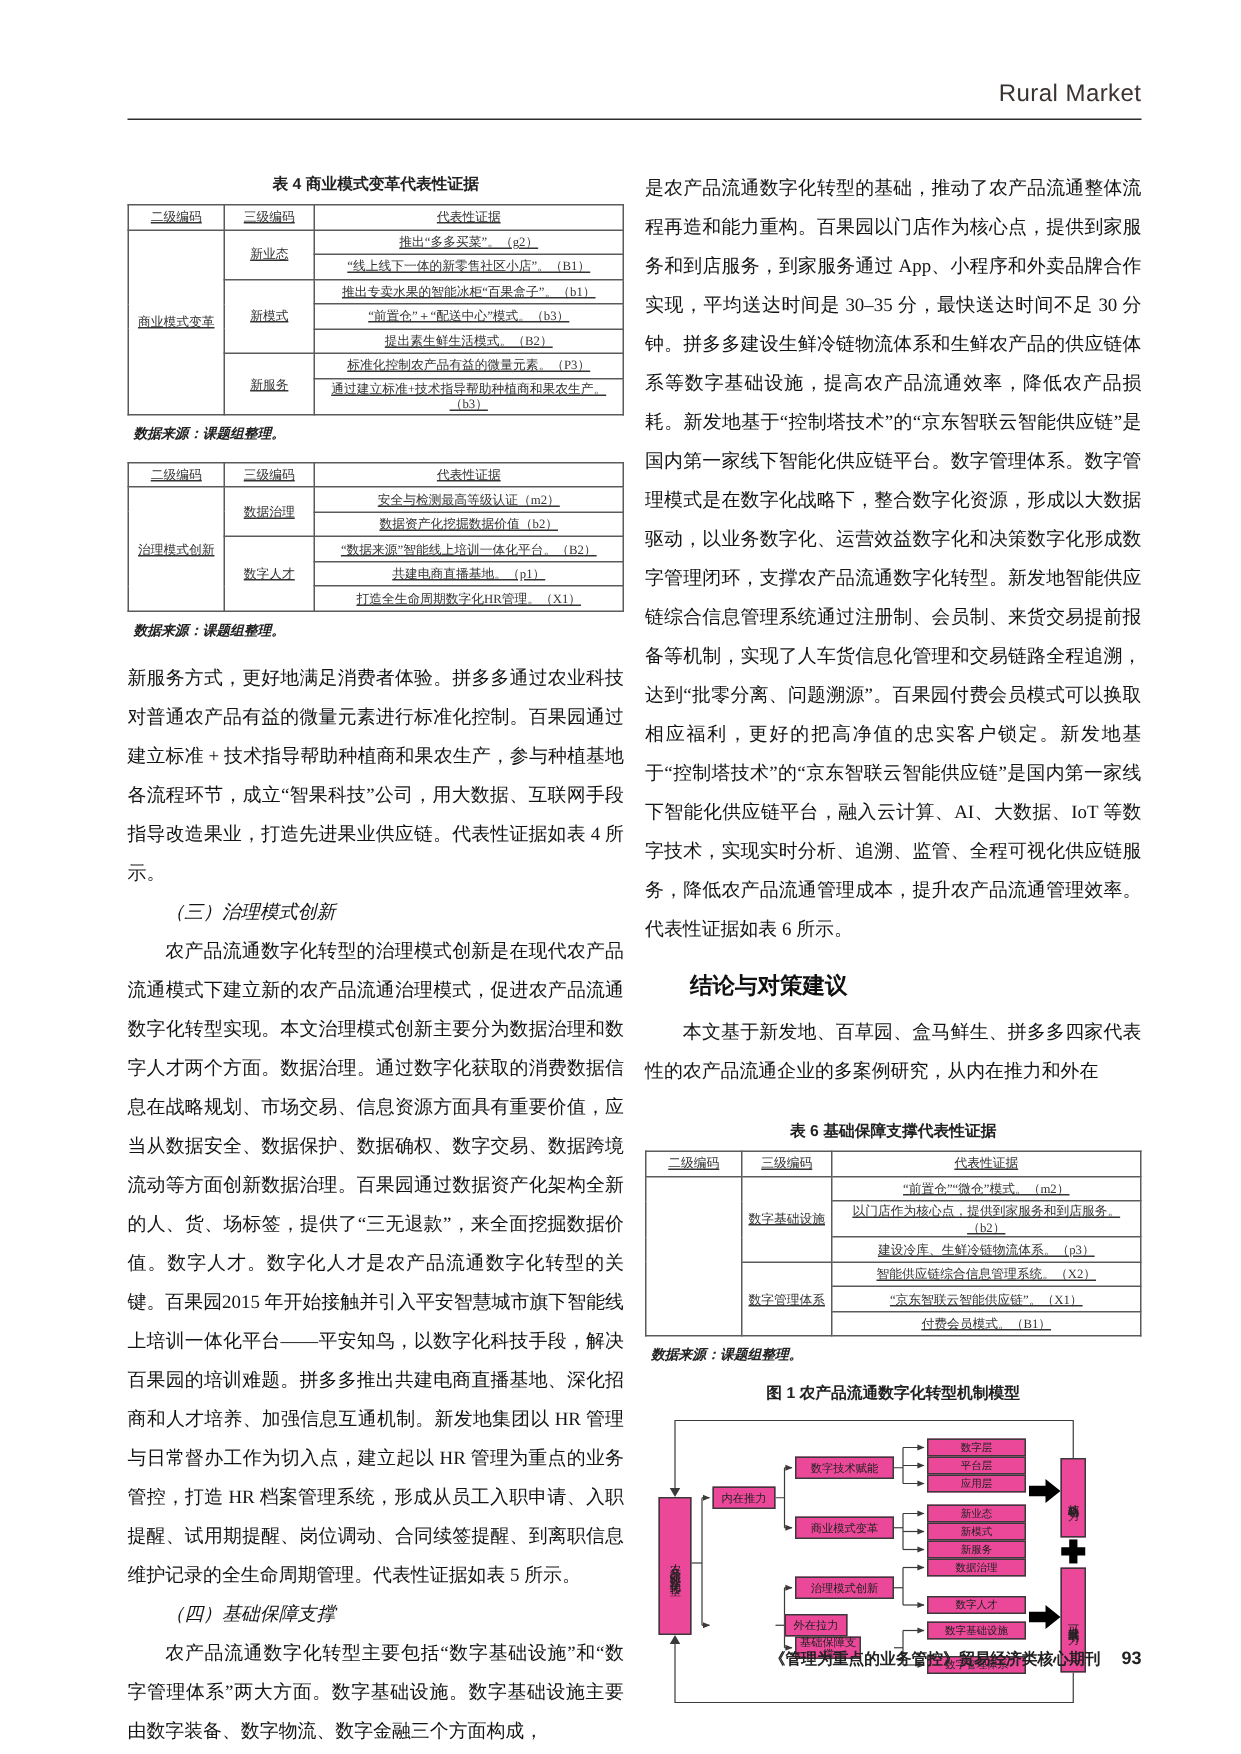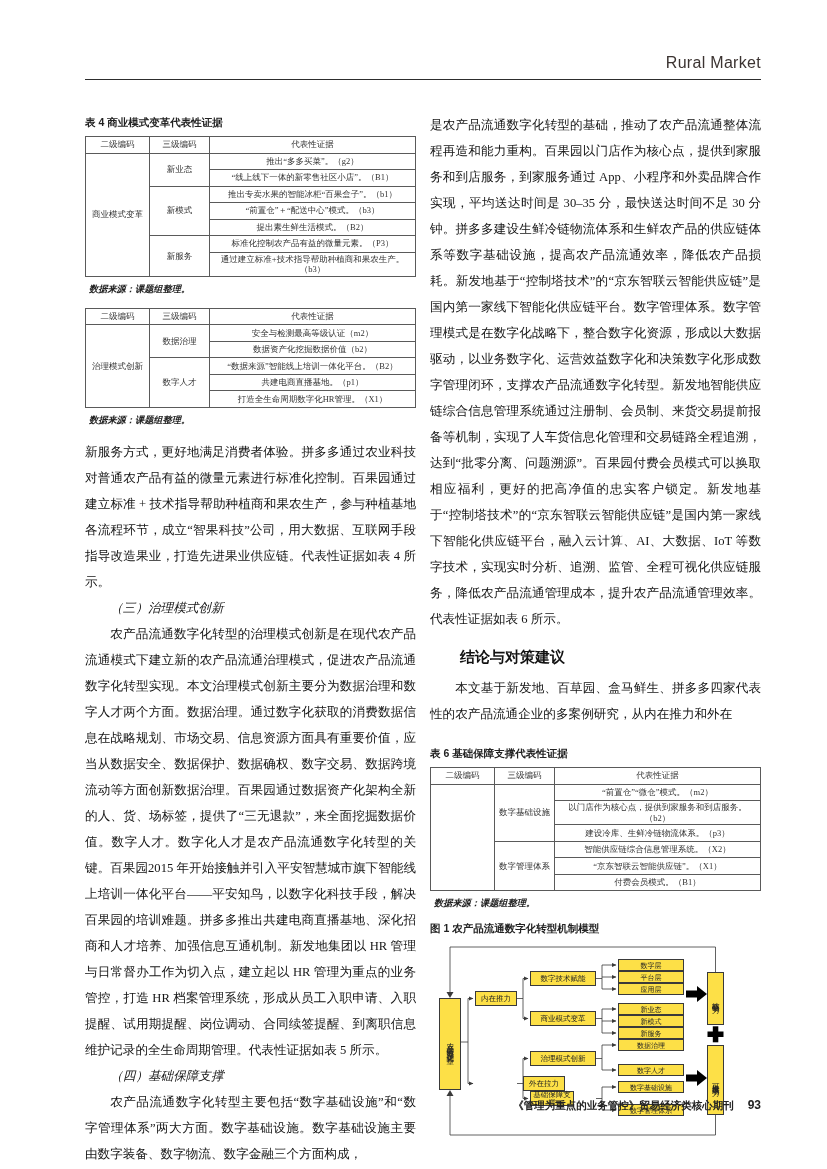--- a/index.html
+++ b/index.html
@@ -5,35 +5,35 @@
   html,body{margin:0;padding:0;background:#fff;}
   body{width:827px;height:1169px;position:relative;overflow:hidden;
        font-family:"Liberation Serif","DejaVu Serif",serif;color:#1c1c1c;}
   .journal{position:absolute;top:54px;right:66px;font-family:"Liberation Sans","DejaVu Sans",sans-serif;
            font-size:16px;color:#3b3331;letter-spacing:.3px;}
   .header-rule{position:absolute;top:79px;left:85px;width:676px;border-top:1.6px solid #2d2d2d;}
   .col{position:absolute;top:112px;width:331px;}
   .col-left{left:85px;}
   .col-right{left:430px;}
   .tbl-caption{font-family:"Liberation Sans","DejaVu Sans",sans-serif;font-weight:bold;
-               font-size:10.5px;margin:4px 0 6px;color:#222;}
+               font-size:10.5px;text-align:center;margin:4px 0 6px;color:#222;}
   table{border-collapse:collapse;width:100%;font-size:8.5px;color:#333;table-layout:fixed;
-        border:1.2px solid #4a4a4a;}
+        border:1.2px solid #4a4a4a;text-decoration:underline;}
   th,td{border:.9px solid #5a5a5a;text-align:center;padding:1px 2px;height:13.5px;
         font-weight:normal;overflow:hidden;line-height:1.25;}
   col.c1{width:64px;} col.c2{width:60px;}
   .note{font-size:9.2px;font-style:italic;margin:6px 0 12px 4px;color:#222;font-weight:bold;}
   .body-text p{font-size:12.6px;line-height:26px;text-align:justify;margin:0;color:#141414;}
   .indent{text-indent:2em;}
   .sub-head{font-style:italic;font-weight:normal;}
   .section-heading{font-family:"Liberation Sans","DejaVu Sans",sans-serif;font-weight:bold;
                    font-size:15px;margin:16px 0 8px 30px;color:#111;}
   .fig{position:relative;width:331px;height:200px;margin-top:2px;}
   .fig svg{position:absolute;inset:0;}
-  .fbox{position:absolute;border:1px solid #3a3a3a;background:#fde047;display:flex;align-items:center;
+  .fbox{position:absolute;border:1px solid #3a3a3a;background:#ec4899;display:flex;align-items:center;
         justify-content:center;font-family:"Liberation Sans","DejaVu Sans",sans-serif;
         font-size:7.5px;color:#222;text-align:center;line-height:1;box-sizing:border-box;}
   .vtext{writing-mode:vertical-rl;text-orientation:upright;letter-spacing:1.5px;}
   .leaf{font-size:7px;}
   .pagefoot{position:absolute;top:1098px;left:430px;width:331px;text-align:right;
             font-size:10.5px;font-weight:bold;color:#222;}
   .pagefoot .pnum{font-family:"Liberation Sans","DejaVu Sans",sans-serif;font-size:12px;
                   margin-left:14px;font-weight:bold;text-align:right;}
 </style>
 </head>

